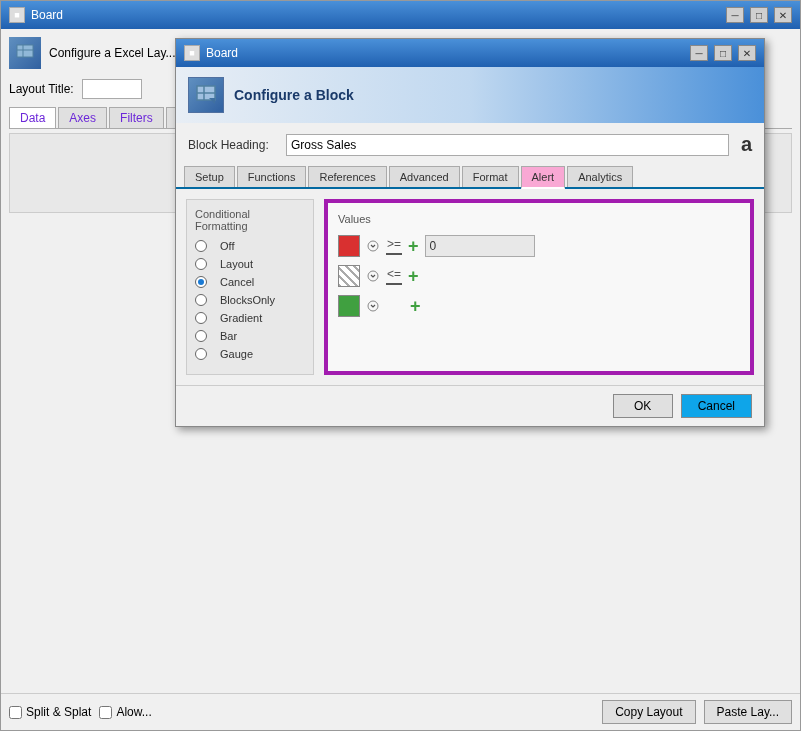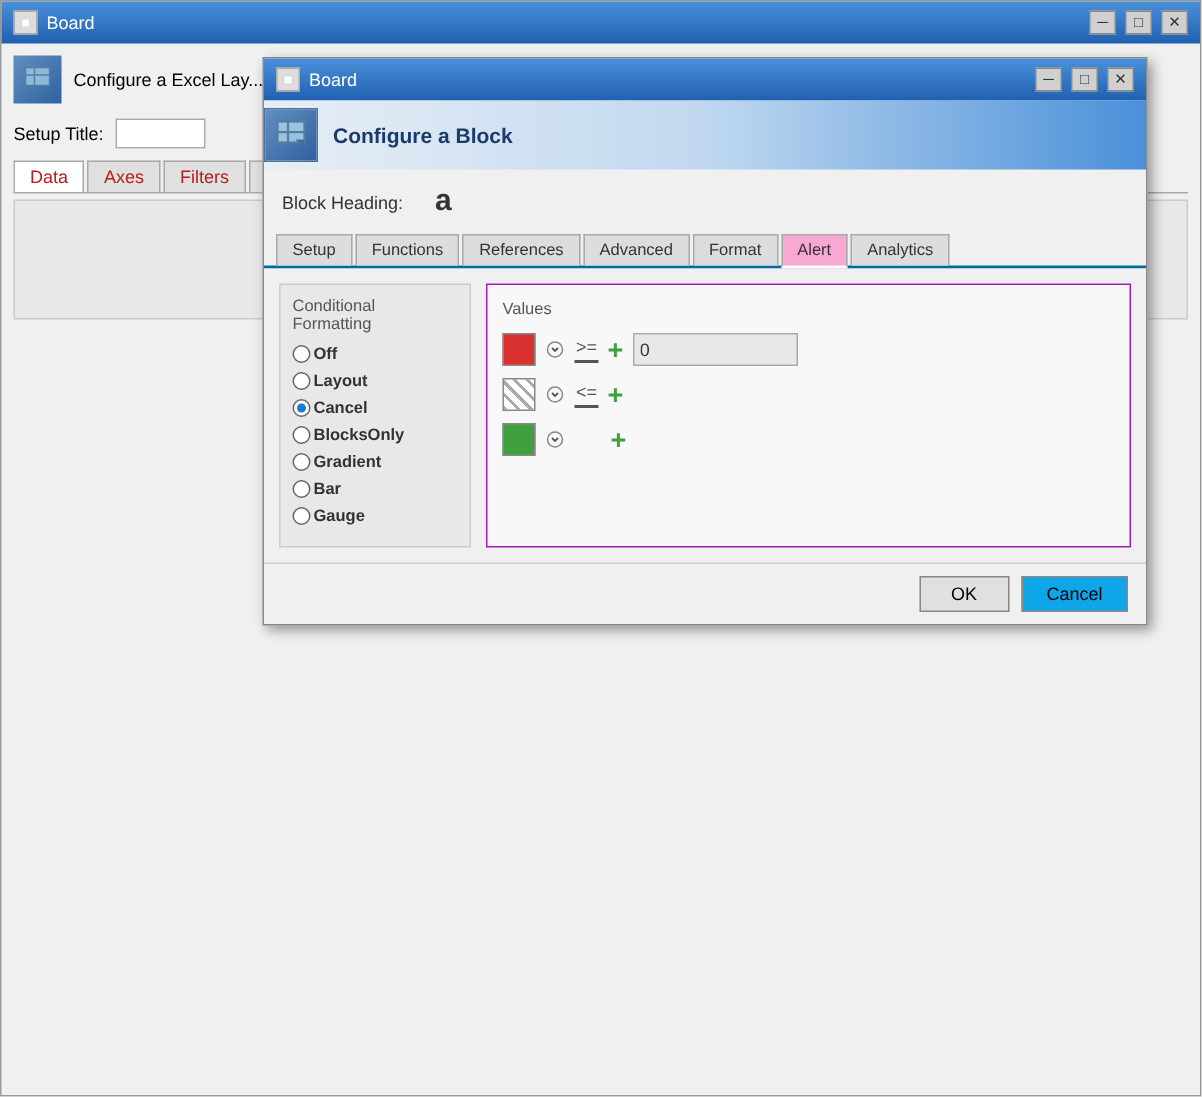--- a/index.html
+++ b/index.html
@@ -61,21 +61,21 @@
       border-bottom: 1px solid #aaa;
       margin-bottom: 4px;
     }
     .bg-tab {
       padding: 3px 10px;
       border: 1px solid #aaa;
       border-bottom: none;
       background: #e0e0e0;
       cursor: pointer;
       margin-right: 2px;
-      color: #b91c1c;
+      color: #6d28d9;
     }
     .bg-tab.active { background: white; }
     .bg-note {
       color: #0000cc;
       text-align: center;
       padding: 8px;
       font-size: 11px;
     }
     .bg-bottom {
       position: absolute;
@@ -122,25 +122,25 @@
       background: #d0d0d0;
       border: 1px solid #888;
       display: flex; align-items: center; justify-content: center;
       font-size: 10px;
       cursor: pointer;
       color: #333;
     }
 
     
     .modal-header-area {
-      height: 46px;
+      height: 56px;
       background: linear-gradient(to right, #e8eef5 0%, #c0d8f0 50%, #4a90d9 100%);
       display: flex;
       align-items: center;
-      padding: 8px 0;
+      padding: 8px 12px;
       gap: 10px;
     }
     .modal-header-icon {
       width: 36px; height: 36px;
       background: linear-gradient(135deg, #6090c0, #3060a0);
       border: 1px solid #5070a0;
       display: flex; align-items: center; justify-content: center;
       color: white; font-size: 13px; font-weight: bold;
     }
     .modal-header-title {
@@ -213,24 +213,23 @@
     }
     .left-panel-title {
       font-size: 11px;
       color: #555;
       margin-bottom: 8px;
       font-weight: 500;
     }
     .radio-item {
       display: flex;
       align-items: flex-end;
-      gap: 2px;
+      gap: 13px;
       margin-bottom: 6px;
       cursor: pointer;
-      font-weight: bold;
     }
     .radio-circle {
       width: 12px; height: 12px;
       border-radius: 50%;
       border: 1px solid #666;
       background: white;
       display: flex; align-items: center; justify-content: center;
       flex-shrink: 0;
     }
     .radio-circle.checked::after {
@@ -238,21 +237,21 @@
       width: 6px; height: 6px;
       border-radius: 50%;
       background: #1a7ad4;
     }
     .radio-label { font-size: 11px; color: #333; }
 
     
     .right-panel {
       flex: 1;
       background: #f8f8f8;
-      border: 1px solid #a21caf;
+      border: 4px solid #a21caf;
       padding: 10px;
     }
     .right-panel-title {
       font-size: 11px;
       color: #555;
       margin-bottom: 10px;
       font-weight: 500;
     }
     .value-row {
       display: flex;
@@ -338,32 +337,45 @@
       <div class="bg-inner-icon">
         <svg width="20" height="20" viewBox="0 0 20 20">
           <rect x="2" y="2" width="16" height="12" fill="#90b8d8" stroke="#5080a0" stroke-width="1"></rect>
           <line x1="2" y1="7" x2="18" y2="7" stroke="#5080a0" stroke-width="1"></line>
           <line x1="8" y1="2" x2="8" y2="14" stroke="#5080a0" stroke-width="1"></line>
         </svg>
       </div>
       <span>Configure a Excel Lay...</span>
     </div>
     <div class="layout-title-row">
-      <label>Setup Title:</label>
+      <label>Layout Title:</label>
       <input class="layout-title-input" type="text" style="">
     </div>
     <div class="bg-tabs">
       <div class="bg-tab active">Data</div>
       <div class="bg-tab">Axes</div>
       <div class="bg-tab">Filters</div>
       <div class="bg-tab">Prope...</div>
     </div>
     <div style="background: #e8e8e8; height: 80px; border: 1px solid #ccc; margin-bottom: 4px;">
       <div class="bg-note">Double-click here to...</div>
     </div>
+  </div>
+  <div class="bg-bottom">
+    <div class="bg-checkbox-row">
+      <input type="checkbox" style="">
+      <label>Split &amp; Splat</label>
+    </div>
+    <div class="bg-checkbox-row">
+      <input type="checkbox" style="">
+      <label>Alow...</label>
+    </div>
+    <div style="flex:1"></div>
+    <button class="bg-btn">Copy Layout</button>
+    <button class="bg-btn">Paste Lay...</button>
   </div>
 </div>
 
 <div class="modal-overlay">
 
   <div class="modal-titlebar">
     <div class="bg-titlebar-icon">■</div>
     <span class="modal-titlebar-title">Board</span>
     <div class="modal-titlebar-btn">─</div>
     <div class="modal-titlebar-btn">□</div>
@@ -377,20 +389,21 @@
         <line x1="2" y1="9" x2="20" y2="9" stroke="#5080a0" stroke-width="1.5"></line>
         <line x1="9" y1="2" x2="9" y2="16" stroke="#5080a0" stroke-width="1.5"></line>
         <polygon points="14,14 20,14 20,20" fill="#4070a0"></polygon>
       </svg>
     </div>
     <span class="modal-header-title">Configure a Block</span>
   </div>
 
   <div class="block-heading-row">
     <label class="block-heading-label">Block Heading:</label>
+    <input class="block-heading-input" type="text" value="Gross Sales" style="">
     <span class="font-icon">a</span>
   </div>
 
   <div class="modal-tabs">
     <div class="modal-tab">Setup</div>
     <div class="modal-tab">Functions</div>
     <div class="modal-tab">References</div>
     <div class="modal-tab">Advanced</div>
     <div class="modal-tab">Format</div>
     <div class="modal-tab active">Alert</div>

